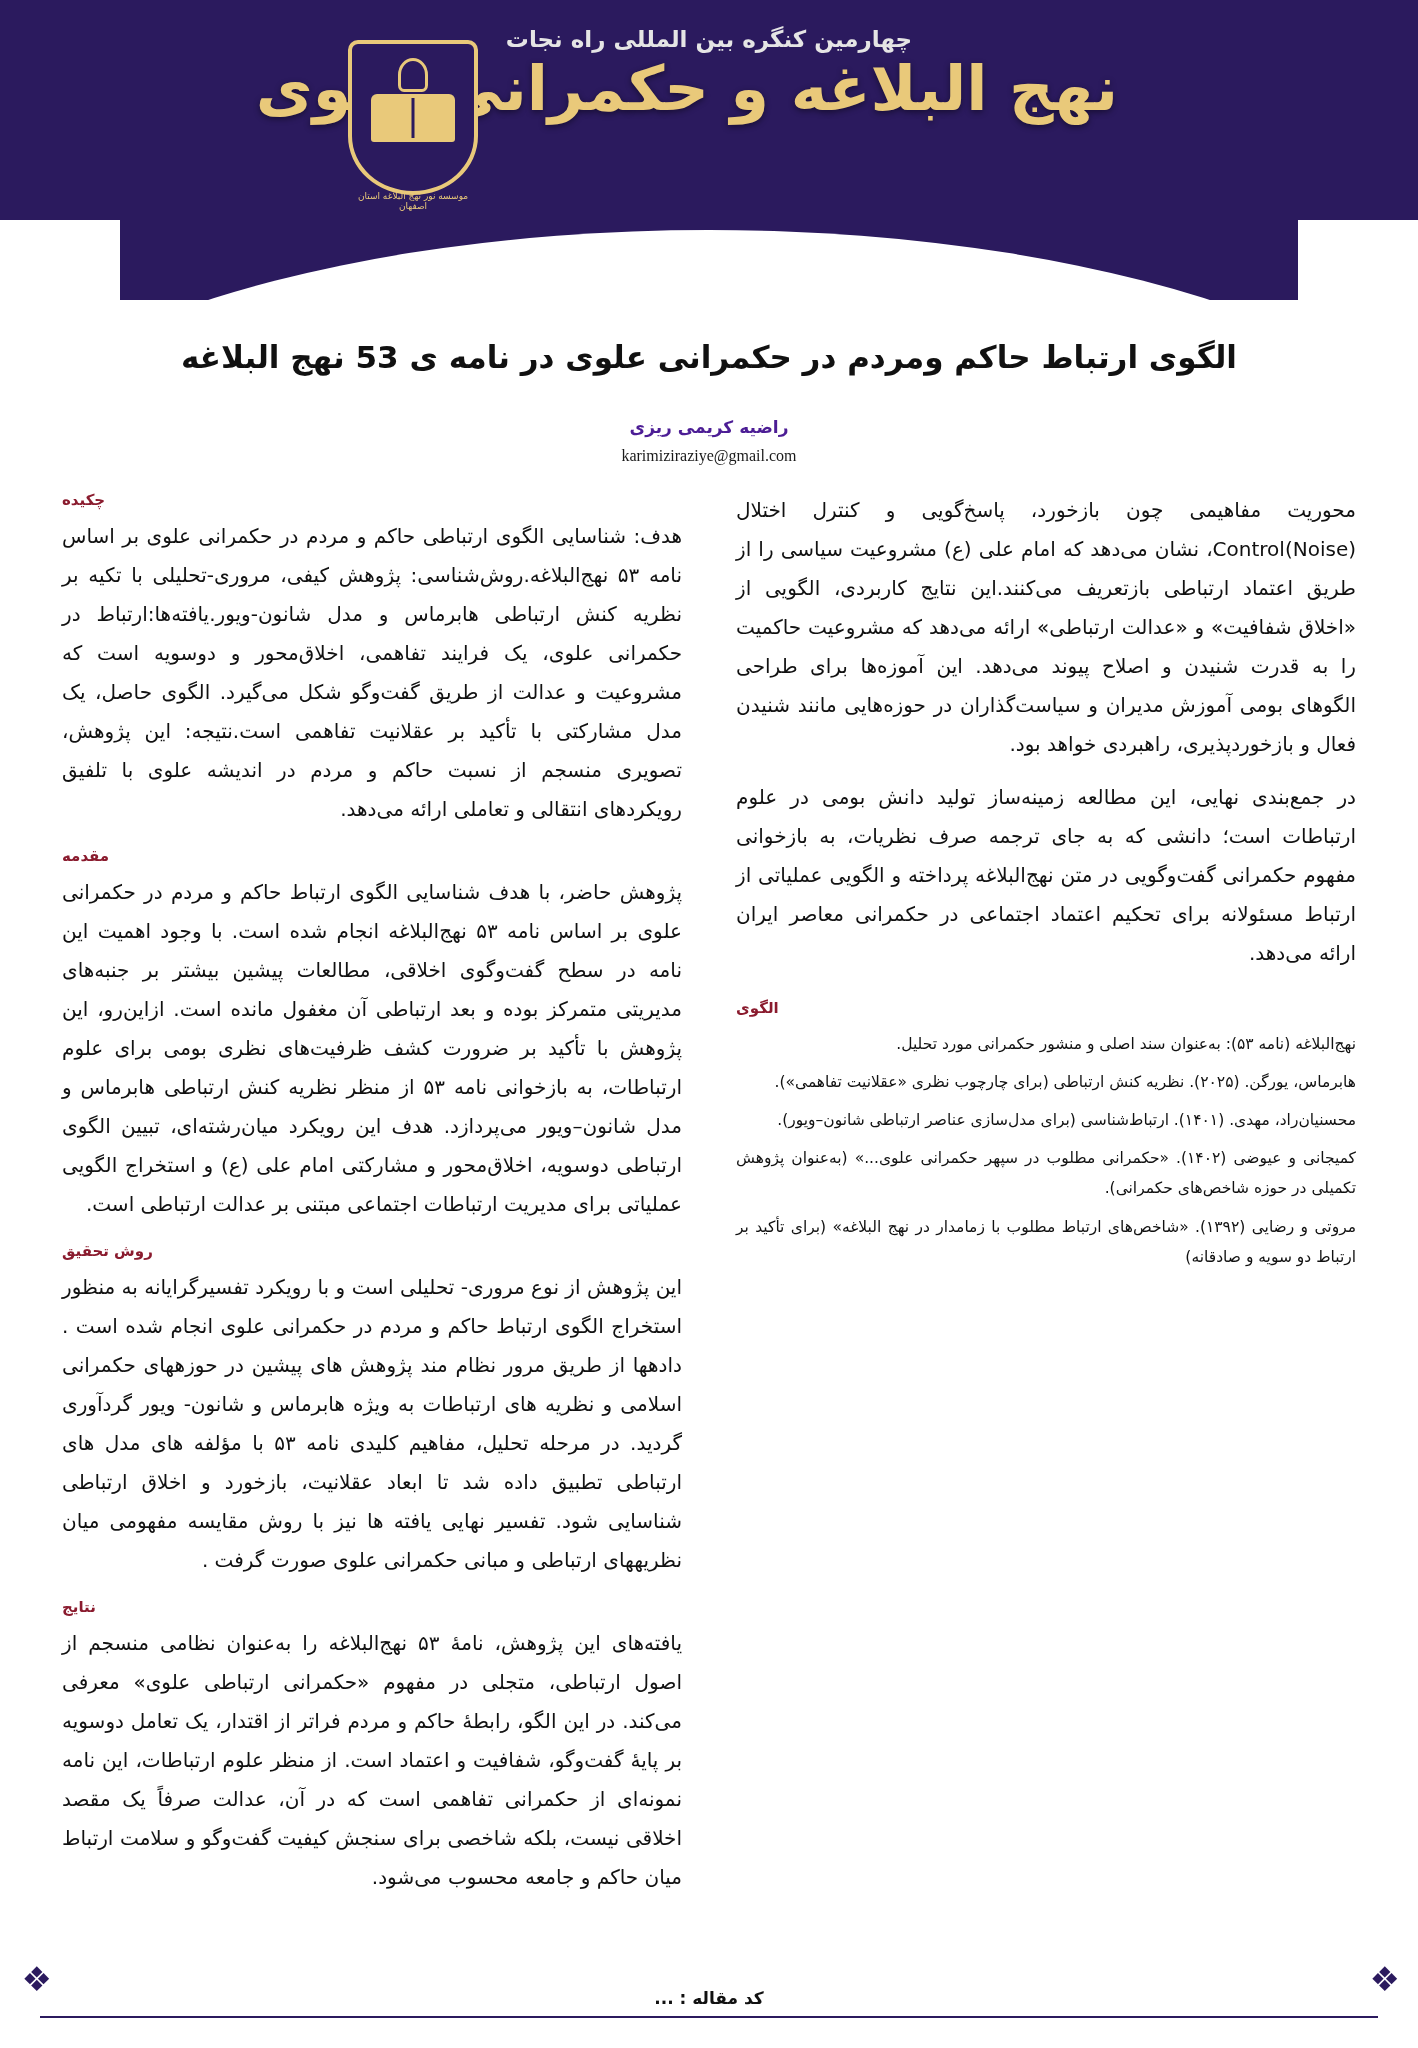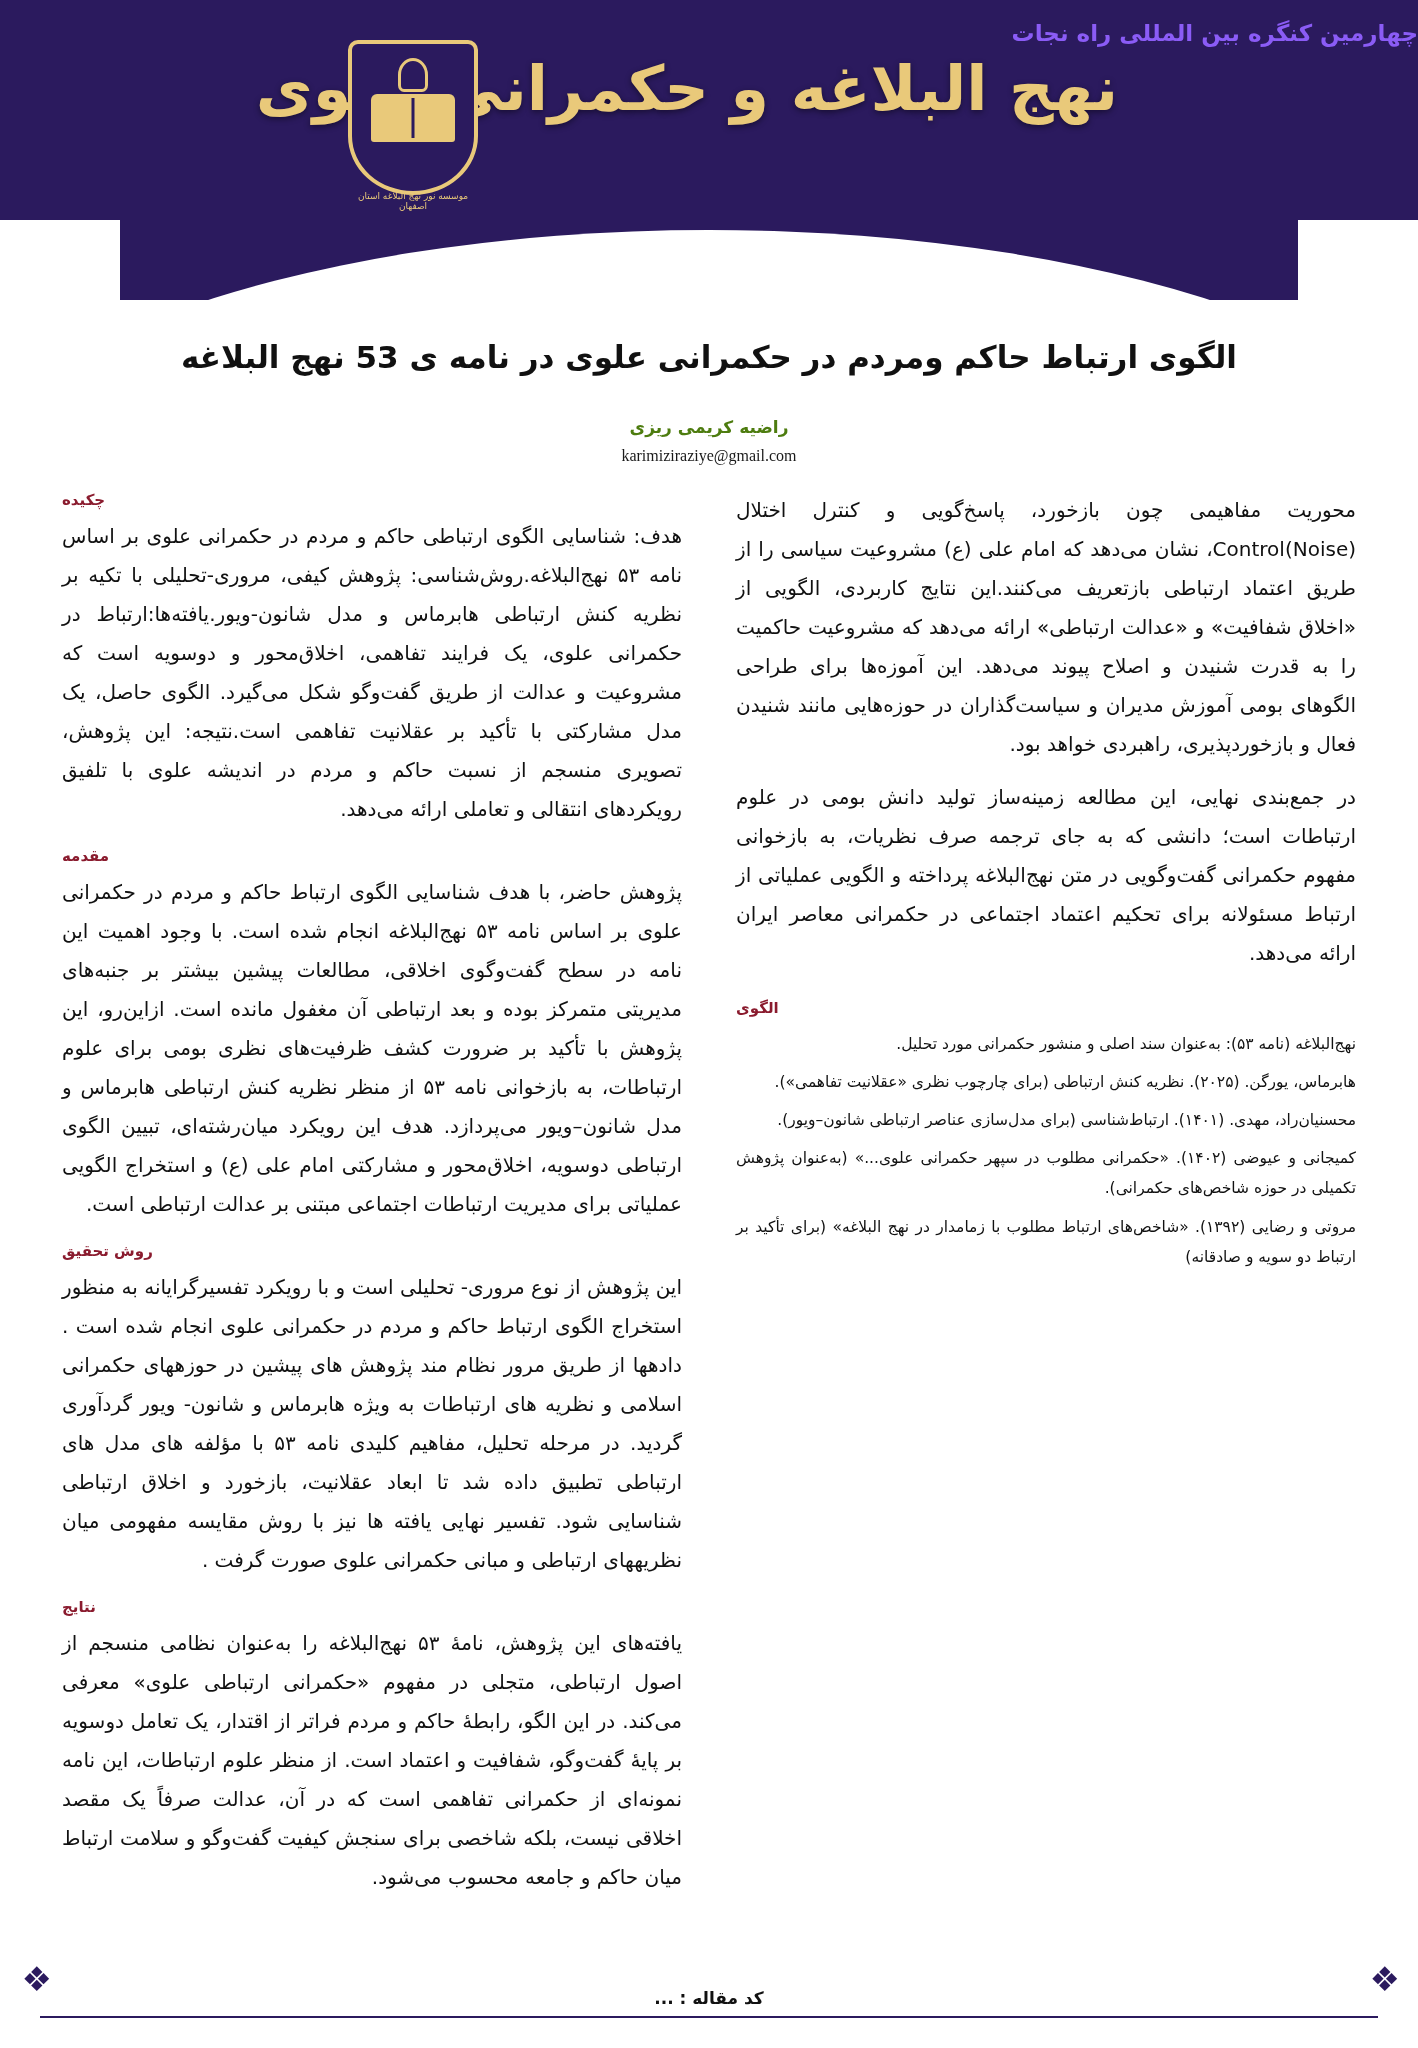--- a/index.html
+++ b/index.html
@@ -42,24 +42,25 @@
     position: absolute;
     bottom: 0;
     width: 120px;
     height: 80px;
     background: #ffffff;
   }
   .banner-side-l { left: 0; }
   .banner-side-r { right: 0; }
   .banner-top-text {
     position: absolute;
-    top: 20px;
+    top: 26px;
     left: 0;
     right: 0;
-    color: #8b5cf6;
+    text-align: center;
+    color: #e5e5e5;
     font-size: 23px;
     font-weight: bold;
     letter-spacing: 0.5px;
     direction: rtl;
   }
   .banner-logo-title {
     position: absolute;
     top: 52px;
     right: 300px;
     left: 300px;
@@ -138,21 +139,21 @@
     font-size: 31px;
     font-weight: bold;
     color: #111;
     line-height: 1.5;
     padding: 0 70px;
     text-align: center;
   }
   .author {
     margin-top: 36px;
     font-size: 17px;
-    color: #4d7c0f;
+    color: #4c1d95;
     font-weight: bold;
   }
   .email {
     margin-top: 10px;
     font-size: 16px;
     color: #1a1a1a;
     font-family: "Liberation Serif", serif;
     direction: ltr;
   }
 

